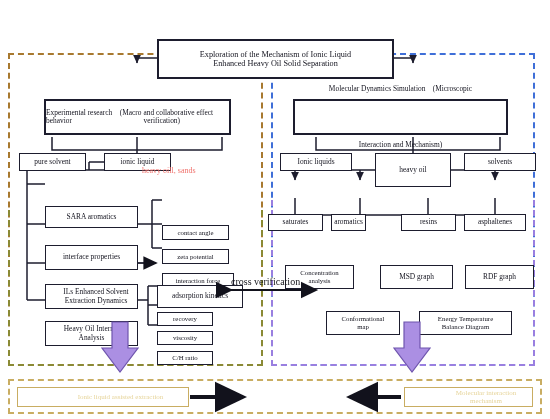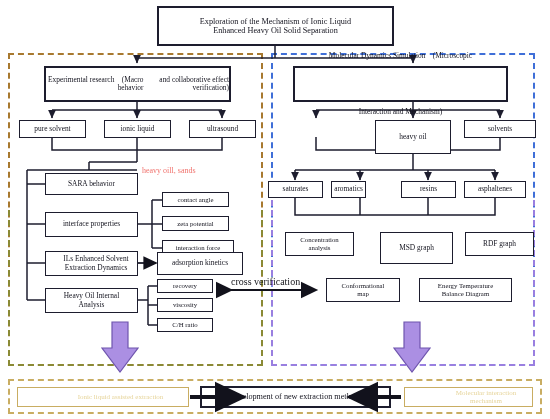--- a/index.html
+++ b/index.html
@@ -10,24 +10,25 @@
     position:relative;
     overflow:hidden;
   }
   #stage{position:absolute;left:0;top:0;width:550px;height:419px;}
   .box{
     position:absolute;
     box-sizing:border-box;
     border:1.6px solid #1d1d2e;
     background:#ffffff;
     display:flex;align-items:center;justify-content:center;
-    text-align:right;
+    text-align:left;
     color:#14141f;
     line-height:1.12;
     z-index:5;
+    margin-top:33px;
   }
   .box.thick{border-width:2.2px;}
   .t65{font-size:6.8px;}
   .t7{font-size:7.4px;}
   .t8{font-size:8.2px;}
   .redtext{
     position:absolute;
     color:#f0726d;
     font-size:8px;
     white-space:nowrap;
@@ -182,28 +183,25 @@
     <span>Experimental research　(Macro behavior</span>
     <span>and collaborative effect verification)</span>
   </div>
 
   <div class="box t7" style="left:19px;top:120px;width:67px;height:18px;">
     <span>pure solvent</span>
   </div>
   <div class="box t7" style="left:104px;top:120px;width:67px;height:18px;">
     <span>ionic liquid</span>
   </div>
-  <div class="box t7" style="left:189px;top:120px;width:67px;height:18px;">
-    <span>ultrasound</span>
-  </div>
 
   <div class="redtext" style="left:142px;top:166px;">heavy oill,  sands</div>
 
   <div class="box t7" style="left:45px;top:173px;width:93px;height:22px;">
-    <span>SARA behavior</span>
+    <span>SARA aromatics</span>
   </div>
   <div class="box t7" style="left:45px;top:212px;width:93px;height:25px;">
     <span>interface properties</span>
   </div>
   <div class="box t7" style="left:45px;top:251px;width:93px;height:25px;flex-direction:column;padding-left:9px;">
     <span>ILs Enhanced Solvent</span>
     <span>Extraction Dynamics</span>
   </div>
   <div class="box t7" style="left:45px;top:288px;width:93px;height:25px;flex-direction:column;">
     <span>Heavy Oil Internal</span>
@@ -232,20 +230,23 @@
   </div>
   <div class="box t65" style="left:157px;top:318px;width:56px;height:14px;">
     <span>C/H ratio</span>
   </div>
 
   <div class="box thick t7" style="left:293px;top:66px;width:215px;height:36px;flex-direction:column;gap:48px;">
     <span>Molecular Dynamics Simulation　(Microscopic</span>
     <span>Interaction and Mechanism)</span>
   </div>
 
+  <div class="box t7" style="left:280px;top:120px;width:72px;height:18px;">
+    <span>Ionic liquids</span>
+  </div>
   <div class="box t7" style="left:375px;top:120px;width:76px;height:34px;">
     <span>heavy oil</span>
   </div>
   <div class="box t7" style="left:464px;top:120px;width:72px;height:18px;">
     <span>solvents</span>
   </div>
 
   <div class="box t7" style="left:268px;top:181px;width:55px;height:17px;">
     <span>saturates</span>
   </div>
@@ -256,21 +257,21 @@
     <span>resins</span>
   </div>
   <div class="box t7" style="left:464px;top:181px;width:62px;height:17px;">
     <span>asphaltenes</span>
   </div>
 
   <div class="box t65" style="left:285px;top:232px;width:69px;height:24px;flex-direction:column;">
     <span>Concentration</span>
     <span>analysis</span>
   </div>
-  <div class="box t7" style="left:380px;top:232px;width:73px;height:32px;">
+  <div class="box t7" style="left:380px;top:232px;width:73px;height:24px;">
     <span>MSD graph</span>
   </div>
   <div class="box t7" style="left:465px;top:232px;width:69px;height:24px;">
     <span>RDF graph</span>
   </div>
 
   <div class="box t65" style="left:326px;top:278px;width:74px;height:24px;flex-direction:column;">
     <span>Conformational</span>
     <span>map</span>
   </div>

